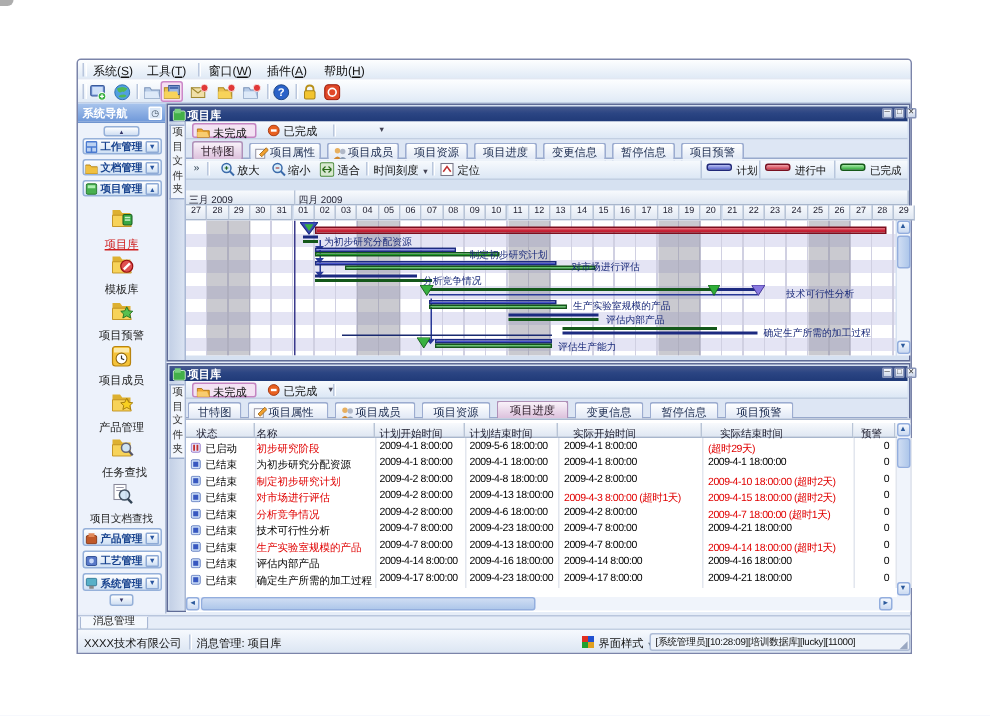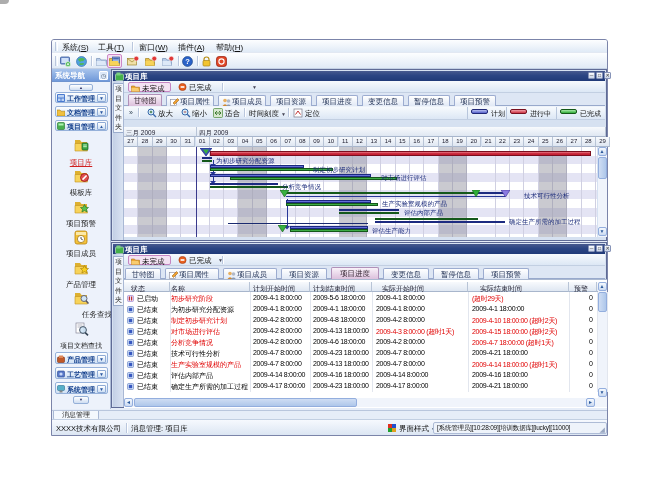--- a/index.html
+++ b/index.html
@@ -218,21 +218,21 @@
         </div>
  <div class="navitem" style="top:210.5px;left:0;">产品管理</div>
  <div class="navitem" style="top:221px;left:0;">
           <svg width="18" height="16">
             <path d="M3 3 L8 3 L9.5 5 L15 5 L15 14 L3 14 Z" fill="#ddb030"></path>
             <path d="M3 6.5 L13.5 6.5 L15.5 14 L3 14 Z" fill="#f7d35a" stroke="#c09020" stroke-width="0.6"></path>
             <circle cx="12" cy="8.5" r="3" fill="#cfe4f4" stroke="#667" stroke-width="1"></circle>
             <line x1="14" y1="10.8" x2="16.5" y2="13.5" stroke="#556" stroke-width="1.4"></line>
           </svg>
         </div>
- <div class="navitem" style="top:241px;left:16px;">任务查找</div>
+ <div class="navitem" style="top:241px;left:2px;">任务查找</div>
  <div class="navitem" style="top:251.5px;left:0;">
           <svg width="18" height="16">
             <rect x="4" y="2" width="8" height="10" fill="#fff" stroke="#889" stroke-width="0.7"></rect>
             <line x1="5.5" y1="4" x2="10.5" y2="4" stroke="#99a" stroke-width="0.7"></line>
             <line x1="5.5" y1="6" x2="10.5" y2="6" stroke="#99a" stroke-width="0.7"></line>
             <circle cx="11" cy="9" r="3.4" fill="rgba(200,225,245,0.8)" stroke="#456" stroke-width="1"></circle>
             <line x1="13.2" y1="11.6" x2="16" y2="14.4" stroke="#345" stroke-width="1.6"></line>
           </svg>
         </div>
  <div class="navitem" style="top:271.5px;left:0;font-size:7px;">项目文档查找</div>

